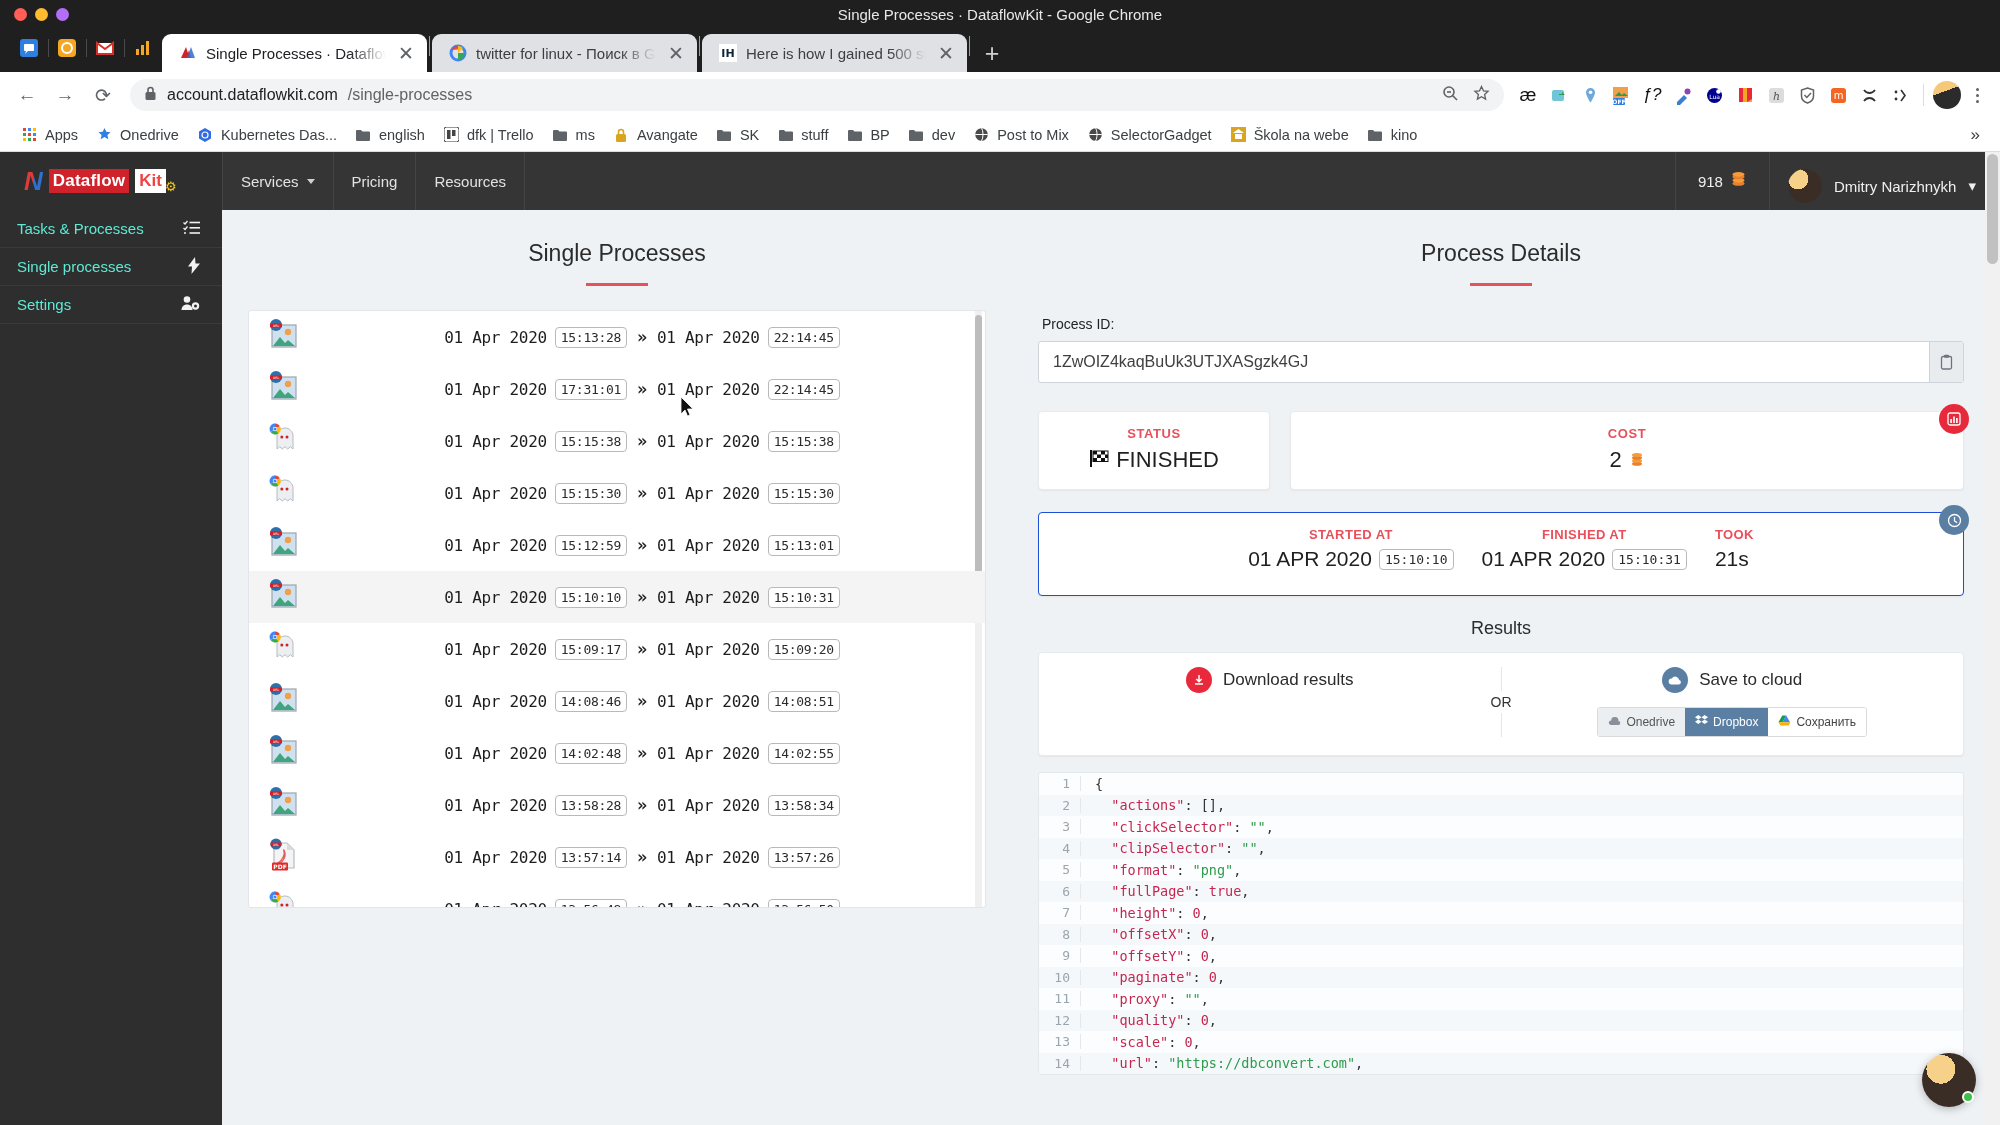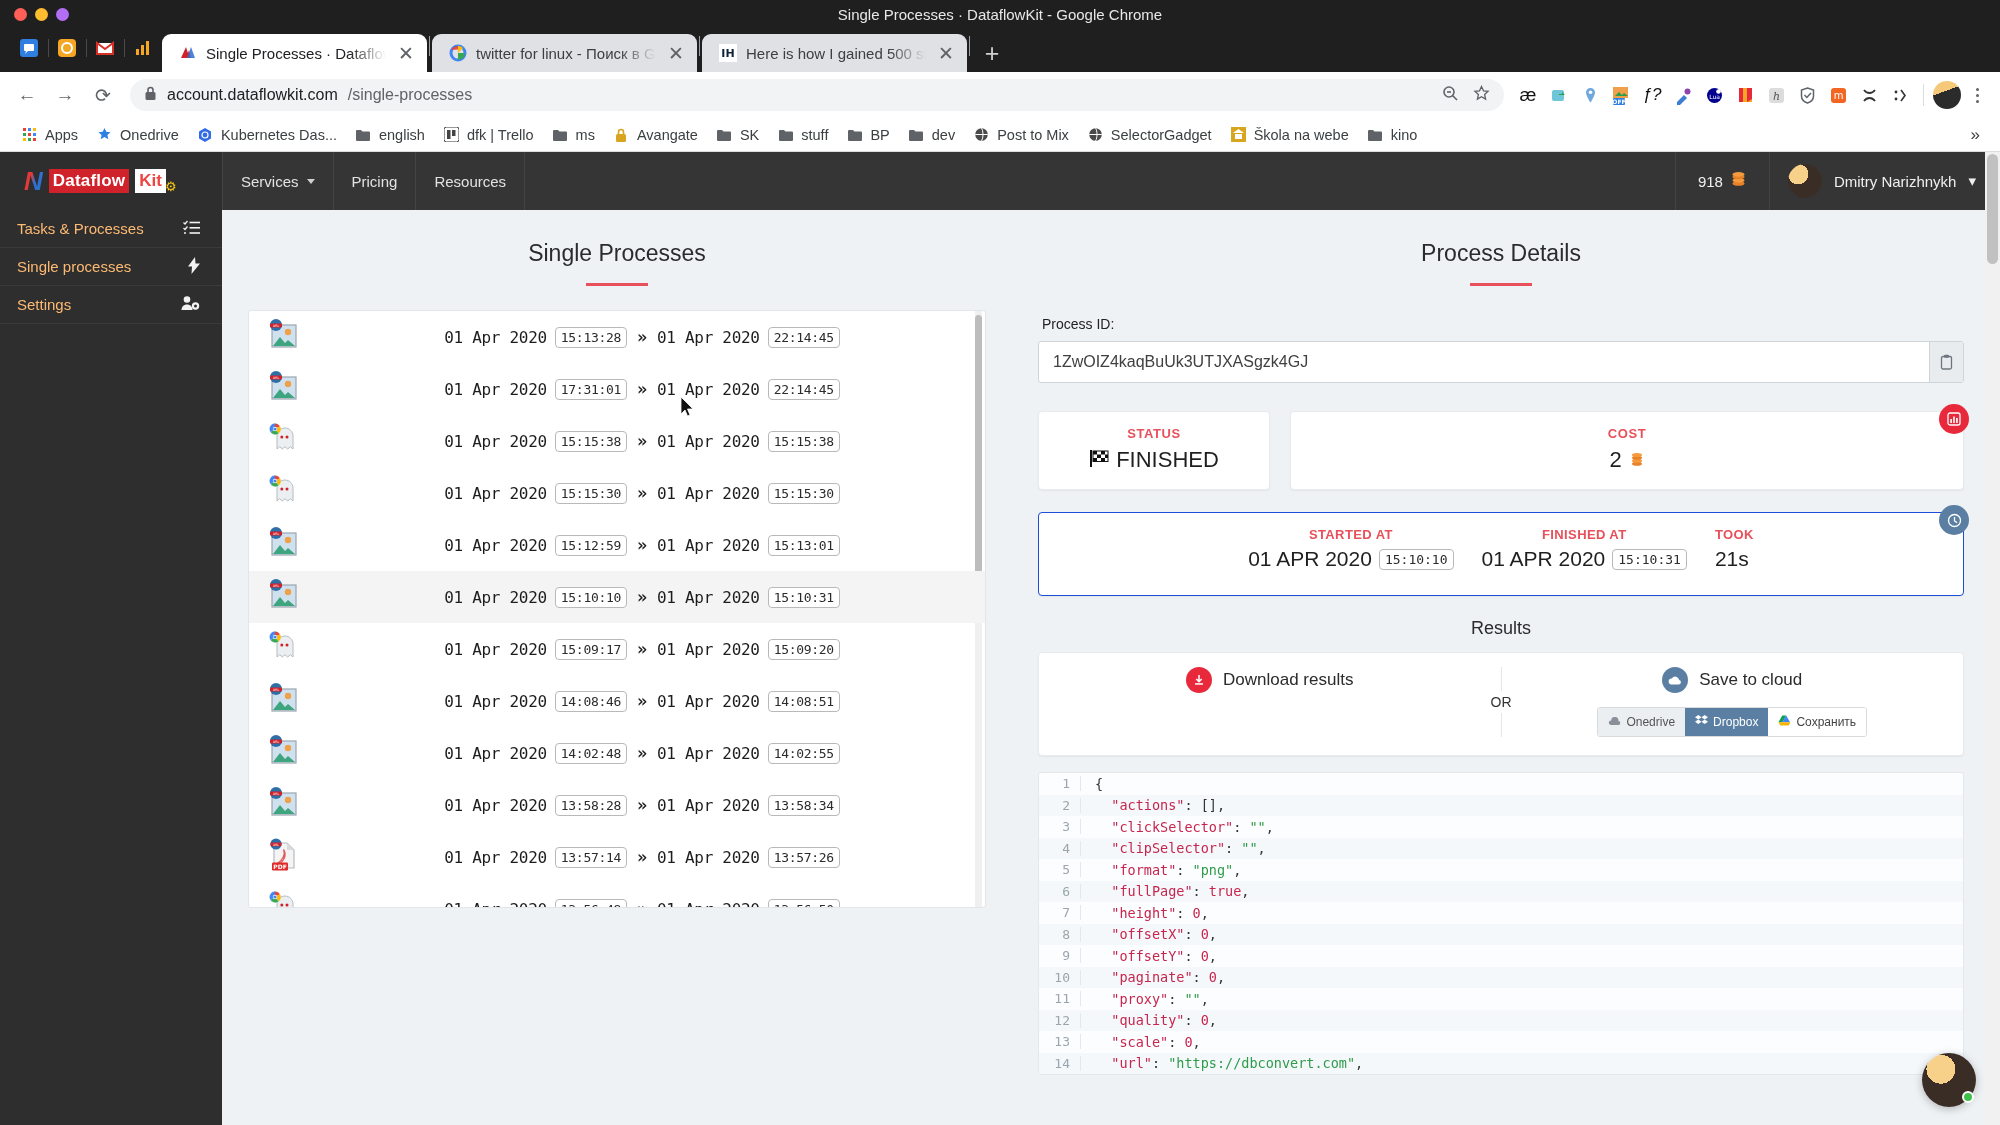--- a/index.html
+++ b/index.html
@@ -96,34 +96,34 @@
   .brand { height: 58px; display: flex; align-items: center; padding-left: 24px; background: #2e2e2e; }
   .logo-wrap { display: flex; align-items: center; gap: 6px; }
   .logo-mark { font-size: 26px; font-weight: 700; font-style: italic; line-height: 1;
                background: linear-gradient(90deg,#e03b3b 50%, #2f6fd0 50%);
                -webkit-background-clip: text; background-clip: text; color: transparent; }
   .logo-dataflow { background: #d0222b; color: #fff; font-size: 17px; font-weight: 700; padding: 2px 4px; letter-spacing: .2px; }
   .logo-kit { background: #ffffff; color: #ef4444; font-size: 17px; font-weight: 700; padding: 2px 4px; }
   .logo-gear { color: #f5c518; font-size: 13px; margin-left: -7px; align-self: flex-end; }
   .side-item {
     height: 38px; display: flex; align-items: center; justify-content: space-between;
-    padding: 0 22px 0 17px; font-size: 15px; color: #fdba74;
+    padding: 0 22px 0 17px; font-size: 15px; color: #5eead4;
     border-bottom: 1px solid #3a3a3a;
   }
   .side-item:first-of-type { border-top: 1px solid #3a3a3a; }
   .side-ico { color: #f2f2f2; font-size: 15px; }
 
   .main { flex: 1; display: flex; flex-direction: column; min-width: 0; }
   .topnav { height: 58px; background: #353535; display: flex; align-items: center; color: #e2e2e2; }
   .nav-item { padding: 0 18px; height: 58px; display: flex; align-items: center; gap: 8px;
               font-size: 15px; border-right: 1px solid #444; }
   .nav-item:first-child { border-left: 1px solid #444; }
   .caret { border-left: 4px solid transparent; border-right: 4px solid transparent;
            border-top: 5px solid #cfcfcf; display: inline-block; }
-  .topnav-right { margin-left: auto; display: flex; align-items: center; height: 58px; }
+  .topnav-right { margin-left: auto; display: flex; height: 58px; }
   .coins { display: flex; align-items: center; gap: 7px; padding: 0 22px; height: 58px;
            border-left: 1px solid #444; border-right: 1px solid #444; font-size: 15px; color: #efefef; }
   .user { display: flex; align-items: center; gap: 12px; padding: 0 24px 0 18px; height: 68px; font-size: 15px; color: #efefef; }
   .user-av { width: 34px; height: 34px; border-radius: 50%;
              background: radial-gradient(circle at 30% 30%, #f7d08a 0 30%, #3a2d26 30% 100%); flex: 0 0 34px; }
 
   .content { flex: 1; display: flex; gap: 0; padding: 0; min-height: 0; overflow: hidden; }
   .col-left { width: 790px; flex: 0 0 790px; padding: 30px 26px 0 26px; }
   .col-right { flex: 1; padding: 30px 36px 0 26px; min-width: 0; }
 

